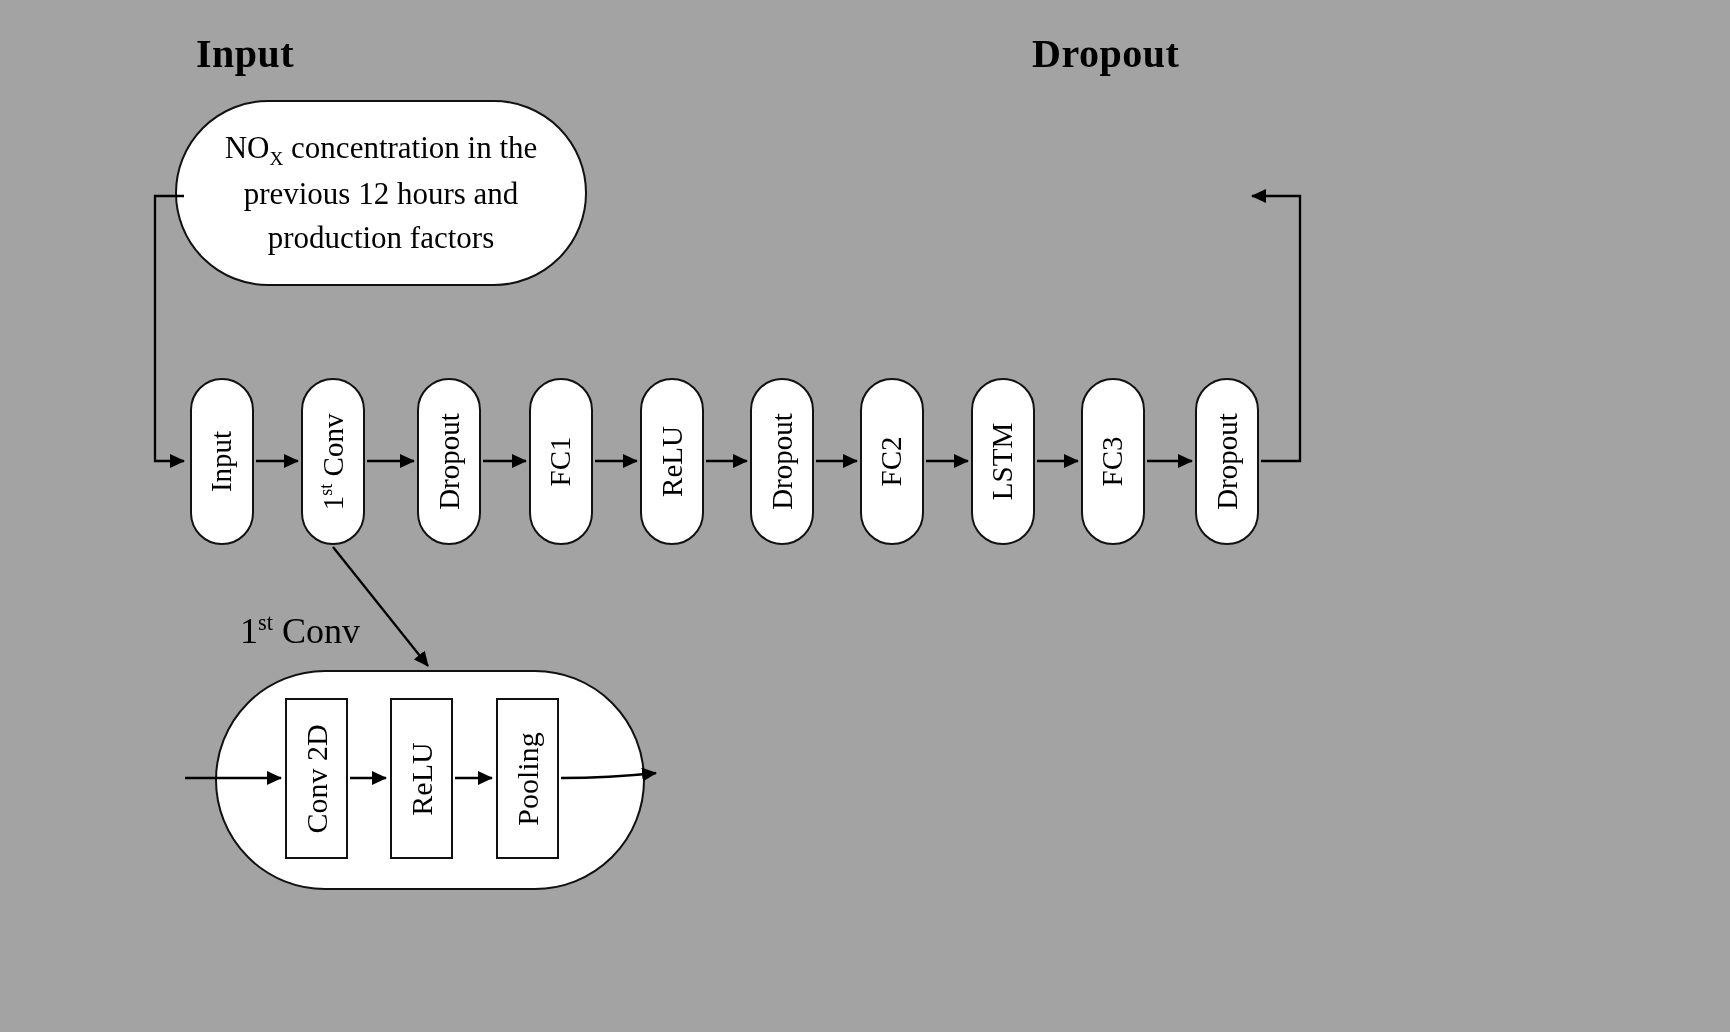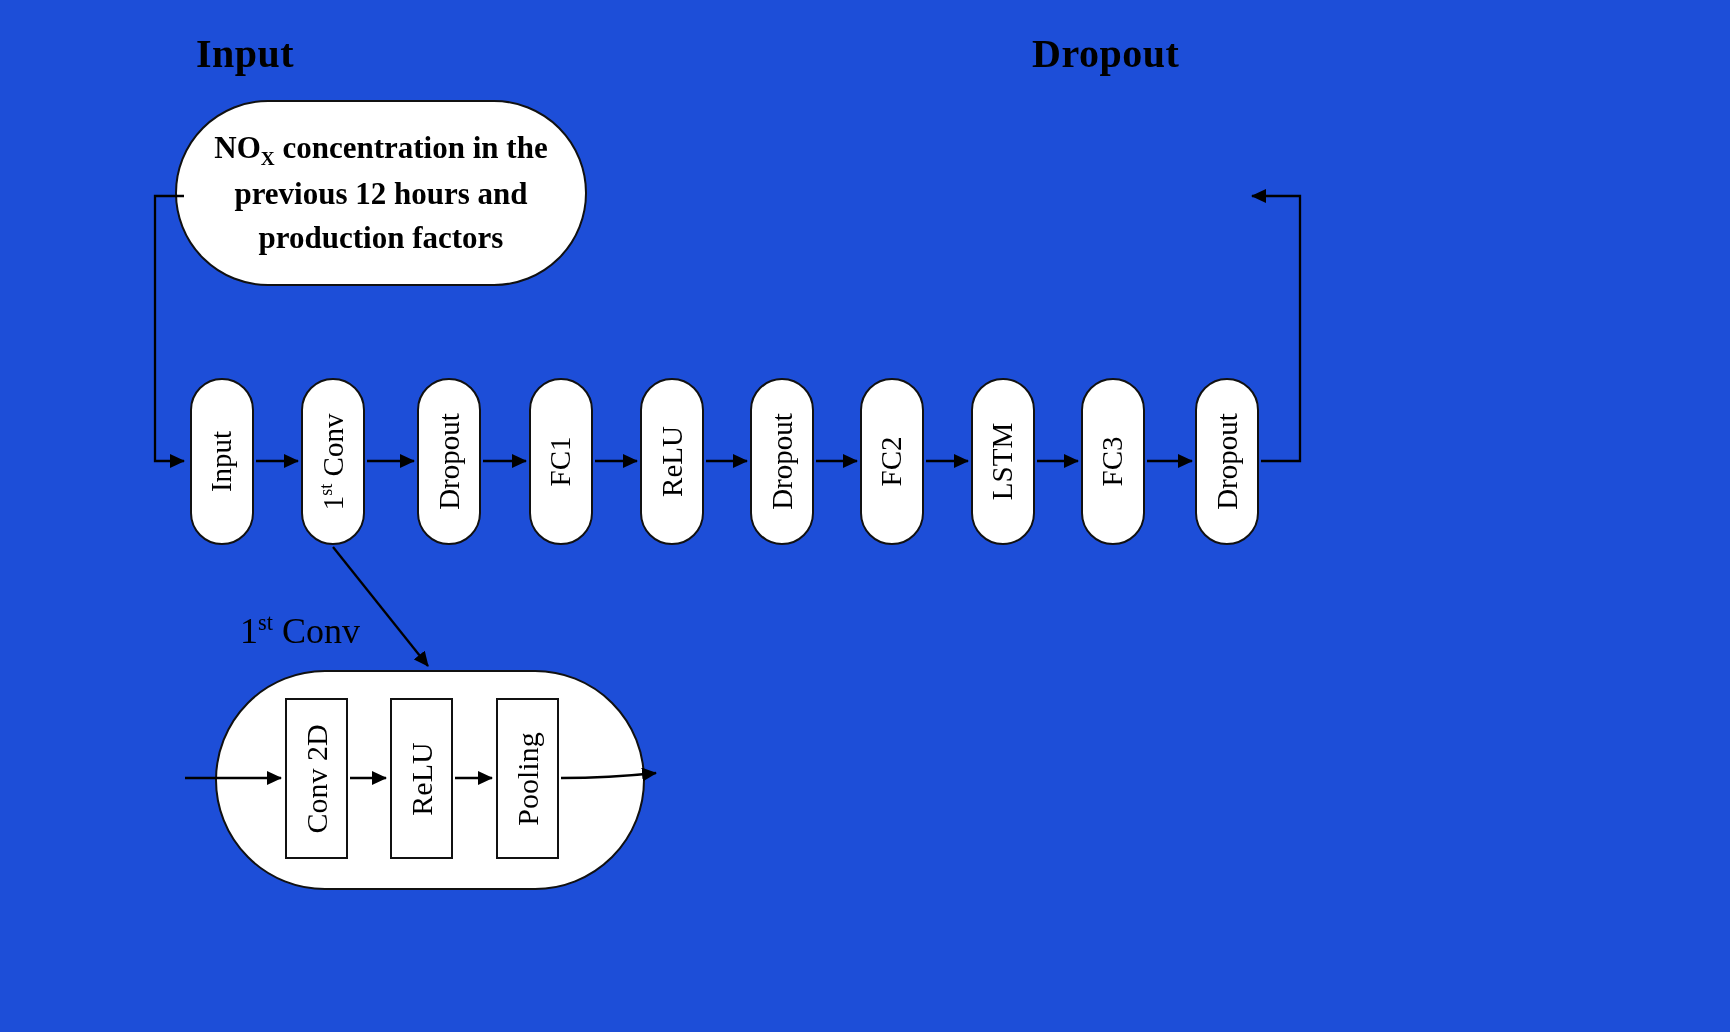--- a/index.html
+++ b/index.html
@@ -1,21 +1,21 @@
 <!DOCTYPE html>
 <html><head>
 <meta charset="utf-8">
 <style>
   * { box-sizing: border-box; }
   html, body { margin: 0; padding: 0; background: #ffffff; }
   .canvas {
     position: relative;
     width: 1730px;
     height: 1032px;
-    background: #1d4ed8;
+    background: #a3a3a3;
     font-family: "Liberation Serif", "DejaVu Serif", serif;
     color: #000000;
     overflow: hidden;
   }
   .heading {
     position: absolute;
     font-weight: bold;
     font-size: 40px;
     letter-spacing: 0.5px;
   }
@@ -31,21 +31,20 @@
     text-align: center;
     font-size: 31px;
     line-height: 1.42;
     z-index: 2;
   }
   .bubble-input {
     left: 175px; top: 100px;
     width: 412px; height: 186px;
     border-radius: 96px;
     padding: 0 26px;
-    font-weight: bold;
   }
   .bubble-output {
     left: 915px; top: 127px;
     width: 332px; height: 132px;
     border-radius: 66px;
     padding: 0 24px;
   }
   .pill {
     position: absolute;
     top: 378px;

